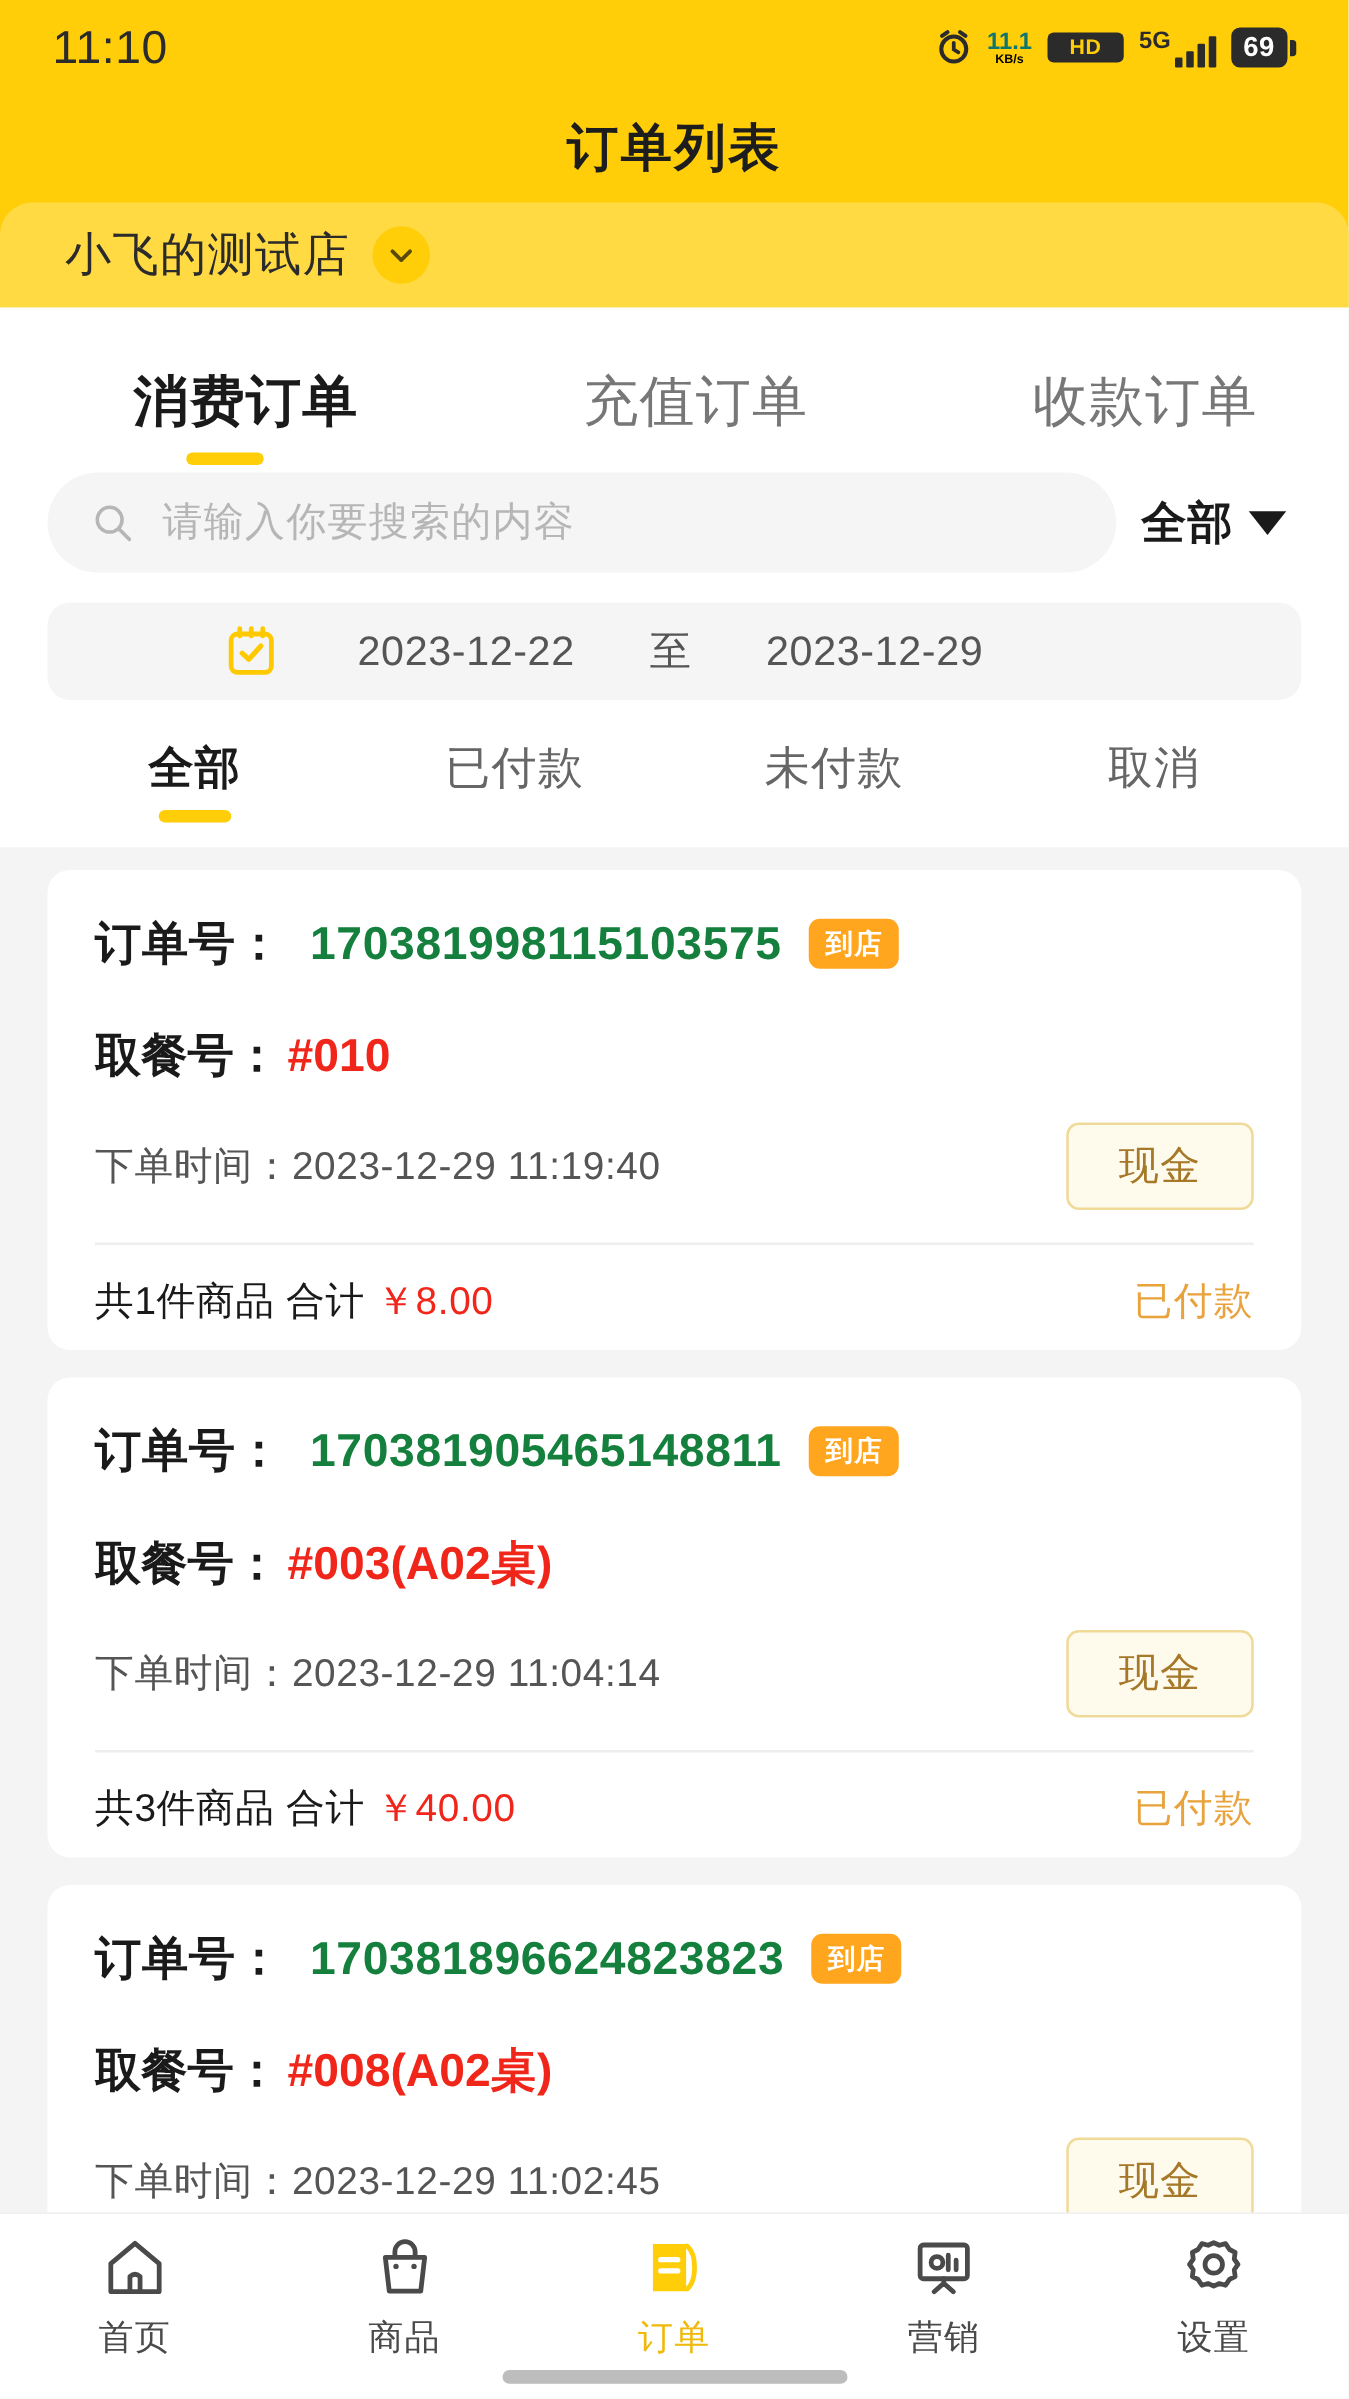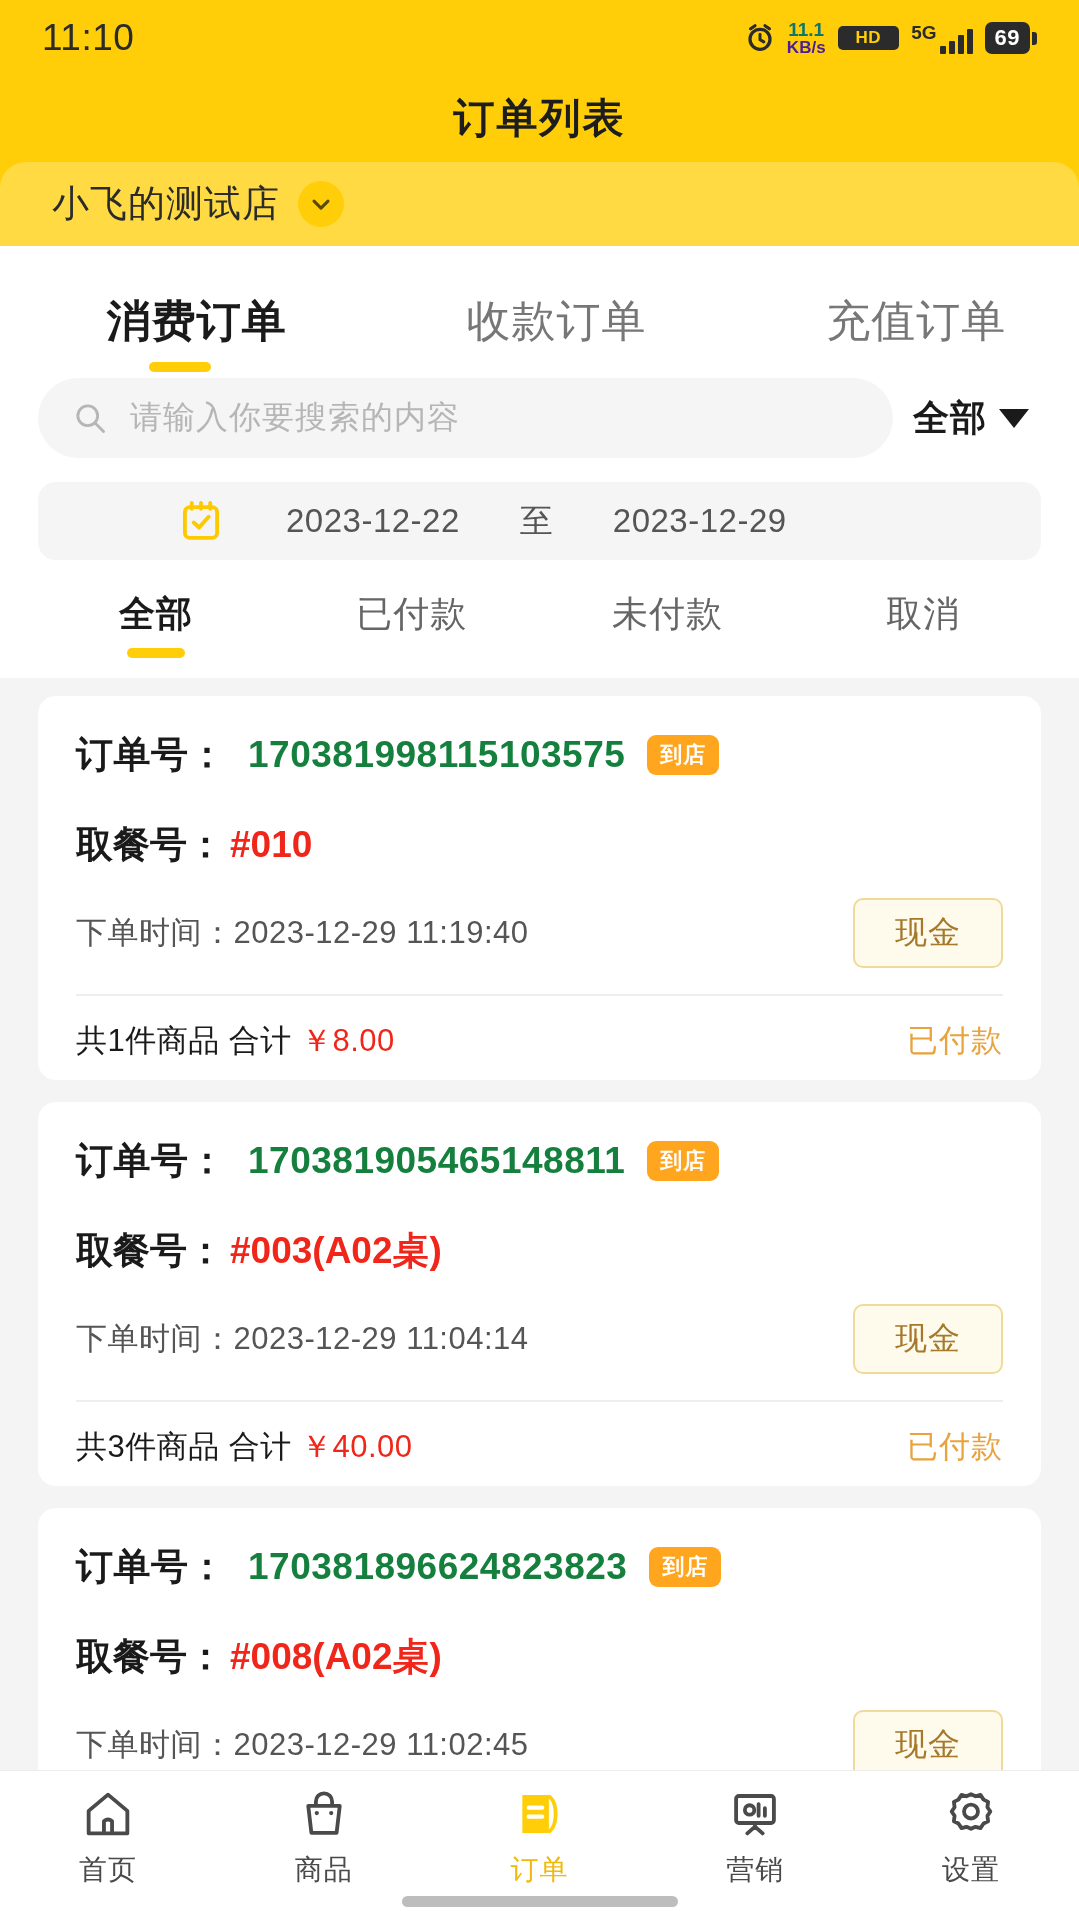--- a/index.html
+++ b/index.html
@@ -13,21 +13,21 @@
   
   .statusbar {
     height:76px; background:#FFCE09; display:flex; align-items:center;
     justify-content:space-between; padding:0 42px;
   }
   .clock-time { font-size:37px; color:#2b2b2b; letter-spacing:0.5px; font-weight:400; }
   .status-right { display:flex; align-items:center; gap:12px; }
   .alarm-icon { width:30px; height:30px; display:block; }
   .netspeed { display:flex; flex-direction:column; align-items:center; line-height:1.0; }
   .netspeed .n1 { font-size:19px; font-weight:700; color:#0f766e; }
-  .netspeed .n2 { font-size:17px; font-weight:700; color:#4c1d95; }
+  .netspeed .n2 { font-size:10px; font-weight:700; color:#000000; }
   .hd-badge {
     background:#2b2b2b; color:#FFCE09; font-size:17px; font-weight:700;
     border-radius:5px; padding:2px 18px; letter-spacing:0.5px;
   }
   .fiveg-wrap { display:flex; align-items:flex-end; gap:3px; }
   .fiveg { font-size:19px; font-weight:700; color:#2b2b2b; line-height:1; margin-bottom:12px;}
   .bars { display:flex; align-items:flex-end; gap:3px; height:26px; }
   .bars i { width:6px; background:#2b2b2b; display:block; border-radius:1px; }
   .bars i:nth-child(1){height:8px;} .bars i:nth-child(2){height:13px;}
   .bars i:nth-child(3){height:19px;} .bars i:nth-child(4){height:25px;}
@@ -188,25 +188,25 @@
       </span>
     </div>
   </div>
 
   <div class="toptabs">
     <div class="toptab active">
       <span class="lbl">消费订单</span>
       <span class="underline"></span>
     </div>
     <div class="toptab">
+      <span class="lbl">充值订单</span>
+      <span class="underline"></span>
+    </div>
+    <div class="toptab">
       <span class="lbl">收款订单</span>
-      <span class="underline"></span>
-    </div>
-    <div class="toptab">
-      <span class="lbl">充值订单</span>
       <span class="underline"></span>
     </div>
   </div>
 
   <div class="searchrow">
     <div class="searchbox">
       <span class="search-icon">
         <svg viewBox="0 0 24 24" width="36" height="36">
           <circle cx="10.5" cy="10.5" r="6.6" fill="none" stroke="#b6b6b6" stroke-width="1.9"></circle>
           <path d="M15.4 15.4 L21 21" stroke="#b6b6b6" stroke-width="1.9" stroke-linecap="round"></path>

